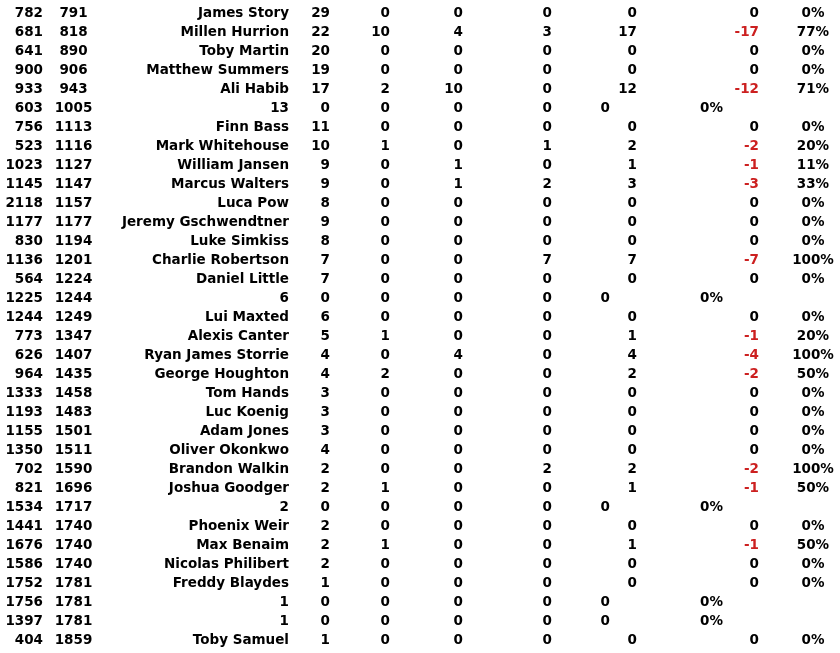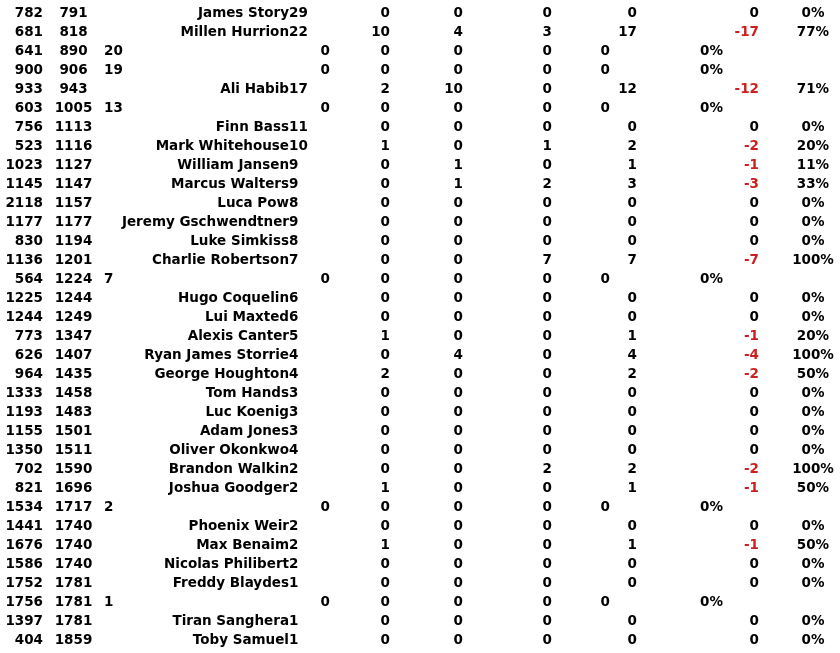--- a/index.html
+++ b/index.html
@@ -30,21 +30,21 @@
     font-weight: 700;
     font-size: 13.5px;
     line-height: 19px;
     color: var(--fg, #000000);
     box-sizing: border-box;
   }
   
   .c0 { text-align: right; }                       
   .c1 { text-align: center; }                      
   .c2 { text-align: right; }                      
-  .c3 { }
+  .c3 { text-align: right; }
   .c4 { text-align: right; }
   .c5 { text-align: right; }
   .c6 { text-align: right; }
   .c7 { text-align: right; }
   .c8 { text-align: right; padding-right: 27px; }  
   .c9 { text-align: center; }                      
   .neg { color: var(--neg, #cc2020); }
 </style>
 </head>
 <body>
@@ -70,31 +70,33 @@
     <div class="cell c4">10</div>
     <div class="cell c5">4</div>
     <div class="cell c6">3</div>
     <div class="cell c7">17</div>
     <div class="cell c8 neg">-17</div>
     <div class="cell c9">77%</div>
   </div>
     <div class="row">
     <div class="cell c0">641</div>
     <div class="cell c1">890</div>
+    <div class="cell c2">Toby Martin</div>
     <div class="cell c3">20</div>
     <div class="cell c4">0</div>
     <div class="cell c5">0</div>
     <div class="cell c6">0</div>
     <div class="cell c7">0</div>
     <div class="cell c8">0</div>
     <div class="cell c9">0%</div>
   </div>
     <div class="row">
     <div class="cell c0">900</div>
     <div class="cell c1">906</div>
+    <div class="cell c2">Matthew Summers</div>
     <div class="cell c3">19</div>
     <div class="cell c4">0</div>
     <div class="cell c5">0</div>
     <div class="cell c6">0</div>
     <div class="cell c7">0</div>
     <div class="cell c8">0</div>
     <div class="cell c9">0%</div>
   </div>
     <div class="row">
     <div class="cell c0">933</div>
@@ -211,32 +213,32 @@
     <div class="cell c4">0</div>
     <div class="cell c5">0</div>
     <div class="cell c6">7</div>
     <div class="cell c7">7</div>
     <div class="cell c8 neg">-7</div>
     <div class="cell c9">100%</div>
   </div>
     <div class="row">
     <div class="cell c0">564</div>
     <div class="cell c1">1224</div>
+    <div class="cell c2">Daniel Little</div>
     <div class="cell c3">7</div>
     <div class="cell c4">0</div>
     <div class="cell c5">0</div>
     <div class="cell c6">0</div>
     <div class="cell c7">0</div>
     <div class="cell c8">0</div>
     <div class="cell c9">0%</div>
   </div>
     <div class="row">
     <div class="cell c0">1225</div>
     <div class="cell c1">1244</div>
-    <div class="cell c2">Hugo Coquelin</div>
     <div class="cell c3">6</div>
     <div class="cell c4">0</div>
     <div class="cell c5">0</div>
     <div class="cell c6">0</div>
     <div class="cell c7">0</div>
     <div class="cell c8">0</div>
     <div class="cell c9">0%</div>
   </div>
     <div class="row">
     <div class="cell c0">1244</div>
@@ -424,21 +426,20 @@
     <div class="cell c4">0</div>
     <div class="cell c5">0</div>
     <div class="cell c6">0</div>
     <div class="cell c7">0</div>
     <div class="cell c8">0</div>
     <div class="cell c9">0%</div>
   </div>
     <div class="row">
     <div class="cell c0">1397</div>
     <div class="cell c1">1781</div>
-    <div class="cell c2">Tiran Sanghera</div>
     <div class="cell c3">1</div>
     <div class="cell c4">0</div>
     <div class="cell c5">0</div>
     <div class="cell c6">0</div>
     <div class="cell c7">0</div>
     <div class="cell c8">0</div>
     <div class="cell c9">0%</div>
   </div>
     <div class="row">
     <div class="cell c0">404</div>

